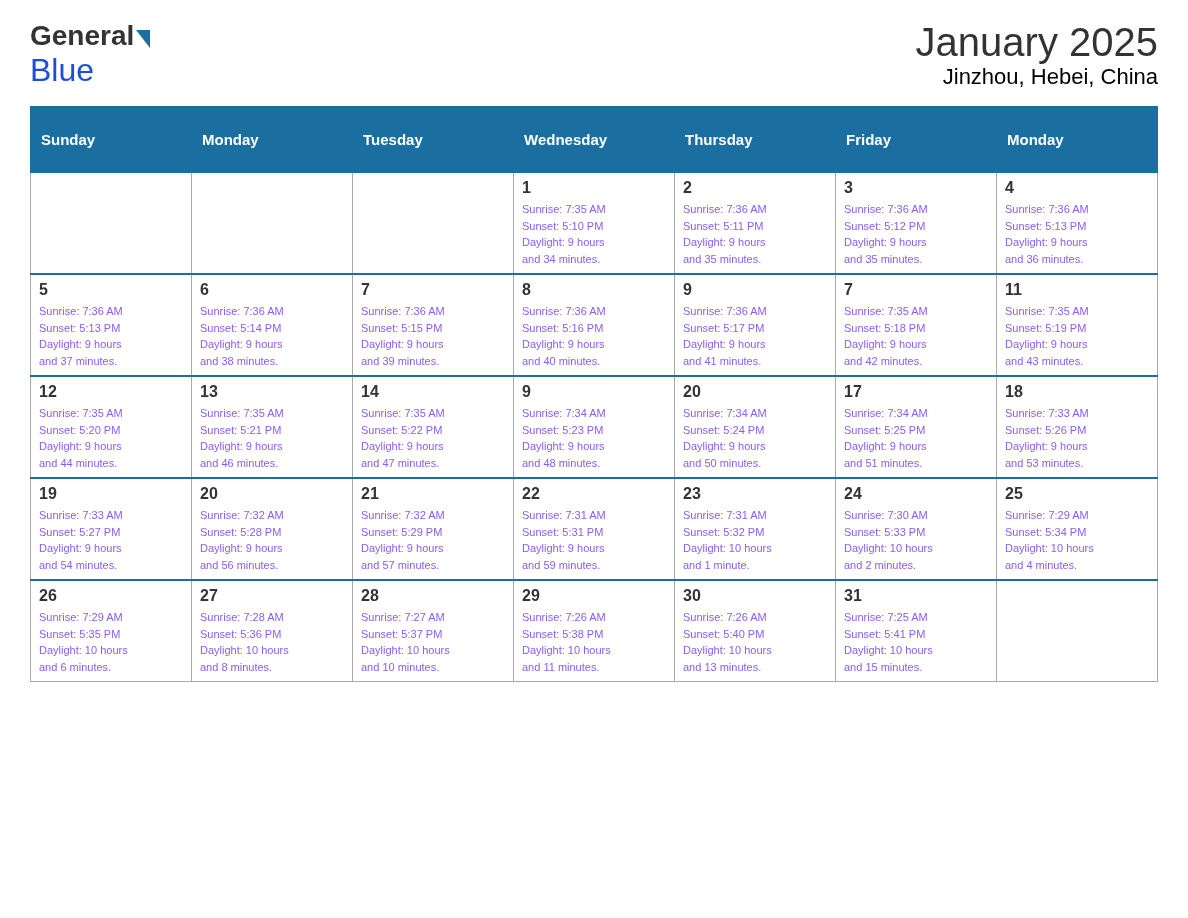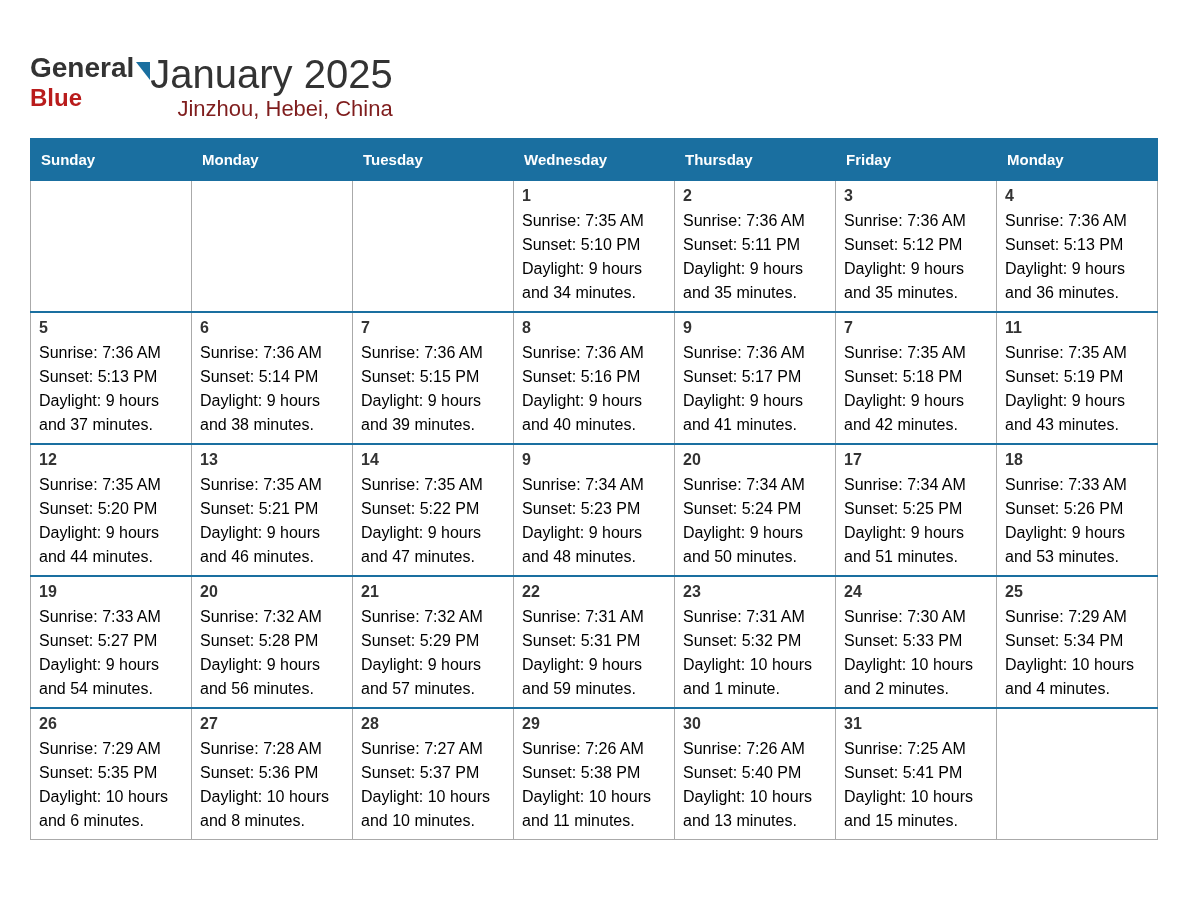--- a/index.html
+++ b/index.html
@@ -6,23 +6,23 @@
     body {
       font-family: Arial, Helvetica, sans-serif;
       background: #fff;
       color: #333;
       width: 1188px;
       min-height: 918px;
       padding: 20px 30px;
     }
     .header {
       display: flex;
+      justify-content: space-between;
       align-items: flex-start;
       margin-bottom: 16px;
-      margin-top: 32px;
     }
     .logo {
       display: flex;
       flex-direction: column;
       align-items: flex-start;
     }
     .logo-text {
       display: flex;
       align-items: center;
     }
@@ -34,69 +34,69 @@
     .logo-arrow {
       width: 0;
       height: 0;
       border-left: 14px solid transparent;
       border-right: 0px solid transparent;
       border-top: 18px solid #1a6fa0;
       margin-left: 2px;
       margin-top: 6px;
     }
     .logo-blue {
-      font-size: 24px;
-      font-weight: bold;
-      color: #b91c1c;
+      font-size: 32px;
+      font-weight: normal;
+      color: #1d4ed8;
     }
     .title-block {
       text-align: right;
     }
     .month-title {
       font-size: 40px;
       font-weight: normal;
       color: #333;
       line-height: 1.1;
     }
     .location {
       font-size: 22px;
-      color: #7f1d1d;
+      color: #000000;
     }
     .calendar {
       width: 100%;
       border-collapse: collapse;
       border: 1px solid #aaa;
     }
     .calendar th {
       background-color: #1a6fa0;
       color: #fff;
       font-size: 15px;
       font-weight: bold;
-      padding: 12px 10px;
+      padding: 24px 10px;
       text-align: left;
       border: 1px solid #1a6fa0;
     }
     .calendar td {
       border: 1px solid #aaa;
       vertical-align: top;
       padding: 6px 8px;
       width: 14.28%;
       min-height: 90px;
       background: #fff;
     }
     .day-number {
       font-size: 16px;
       font-weight: bold;
       color: #333;
       display: block;
       margin-bottom: 4px;
     }
     .day-info {
-      font-size: 16px;
-      color: #000000;
+      font-size: 11px;
+      color: #8b5cf6;
       line-height: 1.5;
     }
     .empty-cell {
       background: #f9f9f9;
     }
     .row-divider td {
       border-top: 2px solid #1a6fa0;
     }
   </style>
 </head>

